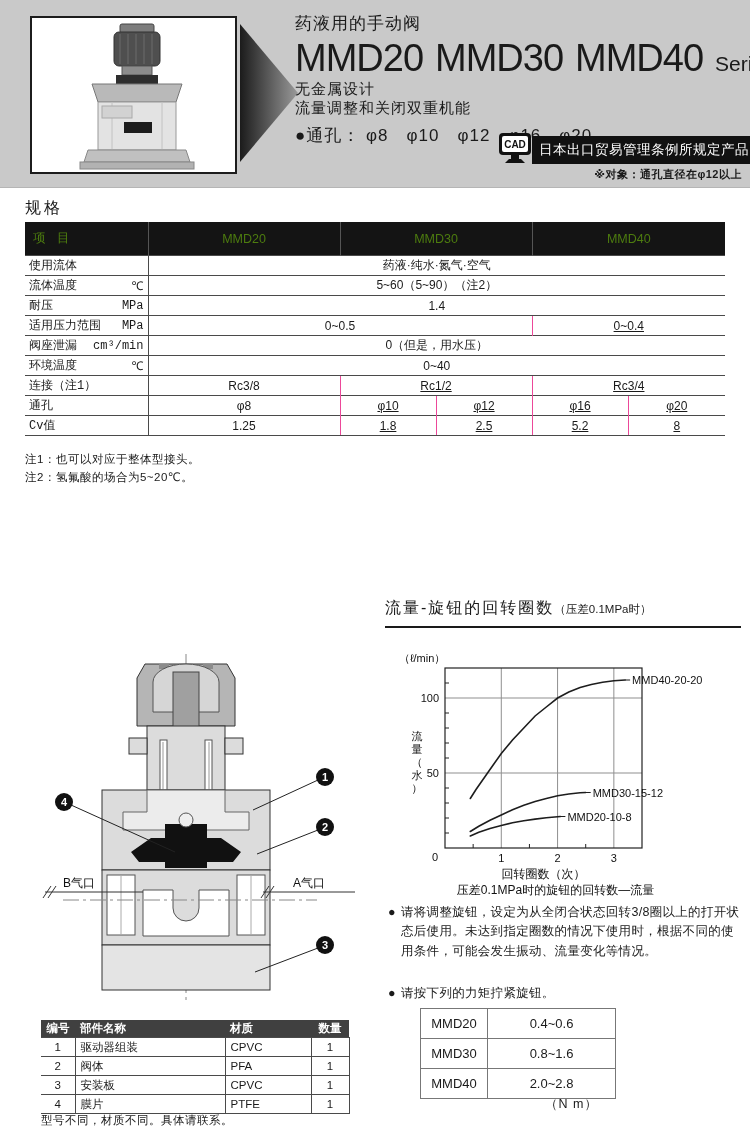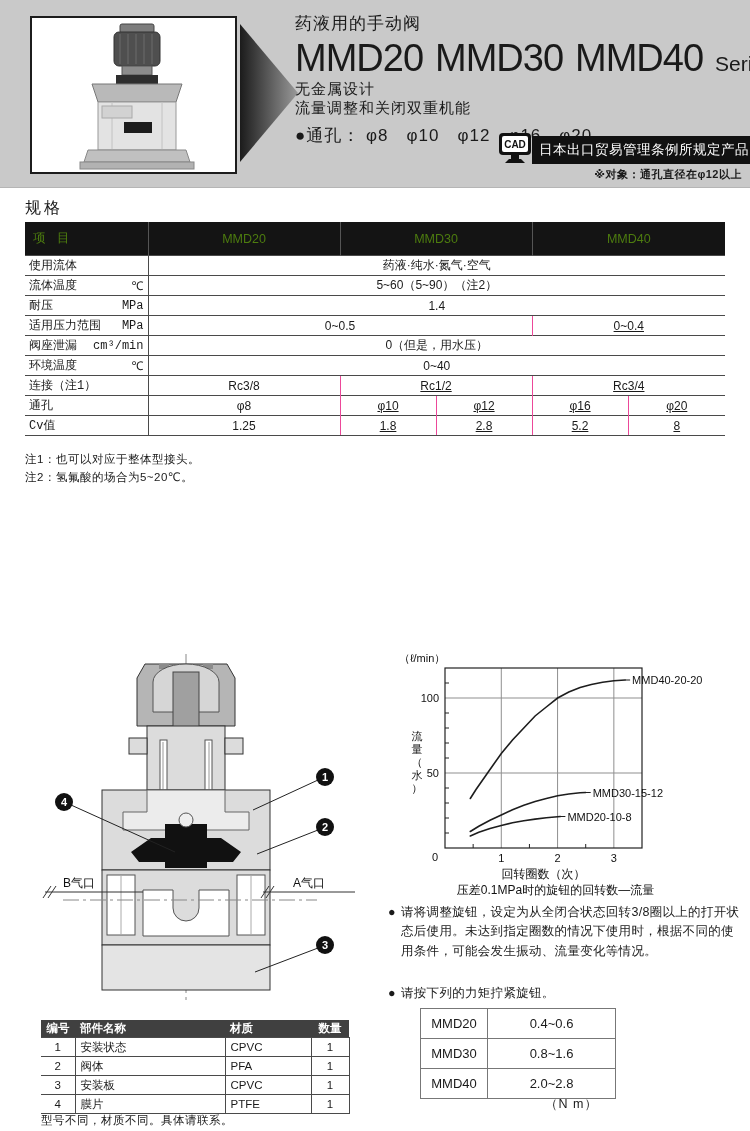--- a/index.html
+++ b/index.html
@@ -231,31 +231,34 @@
         </tr>
         <tr class="body">
           <td class="lbl">
             <div class="lwrap">
               <span>Cv值</span>
               <span></span>
             </div>
           </td>
           <td colspan="2" class="val">1.25</td>
           <td colspan="1" class="val sep">1.8</td>
-          <td colspan="1" class="val sep">2.8</td>
+          <td colspan="1" class="val sep">2.5</td>
           <td colspan="1" class="val sep">5.2</td>
           <td colspan="1" class="val sep">8</td>
         </tr>
       </tbody>
   </table>
   <div class="spec-notes">
     <div>注1：也可以对应于整体型接头。</div>
     <div>注2：氢氟酸的场合为5~20℃。</div>
   </div>
 
+  <div class="sec-title sec-right">
+    <span>流量-旋钮的回转圈数</span><span class="suffix">（压差0.1MPa时）</span>
+  </div>
 
   <div class="diagram">
     <svg width="350" height="365" viewBox="0 0 350 365">
 
       <line x1="161" y1="12" x2="161" y2="360" stroke="#888" stroke-width="1" stroke-dasharray="14,4,3,4"></line>
 
       <path d="M112 36 L120 22 L202 22 L210 36 L210 84 L112 84 Z" fill="#b5b5b5" stroke="#333"></path>
       <rect x="134" y="22" width="10" height="5" fill="#8c8c8c"></rect>
         <rect x="178" y="22" width="10" height="5" fill="#8c8c8c"></rect>
       <path d="M128 40 a33 18 0 0 1 66 0 v30 h-66 Z" fill="#d6d6d6" stroke="#555"></path>
@@ -398,21 +401,21 @@
       </colgroup>
     <tbody>
         <tr class="hdr">
           <td class="c">编号</td>
           <td>部件名称</td>
           <td>材质</td>
           <td class="c">数量</td>
         </tr>
         <tr class="body">
           <td>1</td>
-          <td>安装状态</td>
+          <td>驱动器组装</td>
           <td>CPVC</td>
           <td class="c r">1</td>
         </tr>
         <tr class="body">
           <td>2</td>
           <td>阀体</td>
           <td>PFA</td>
           <td class="c r">1</td>
         </tr>
         <tr class="body">

